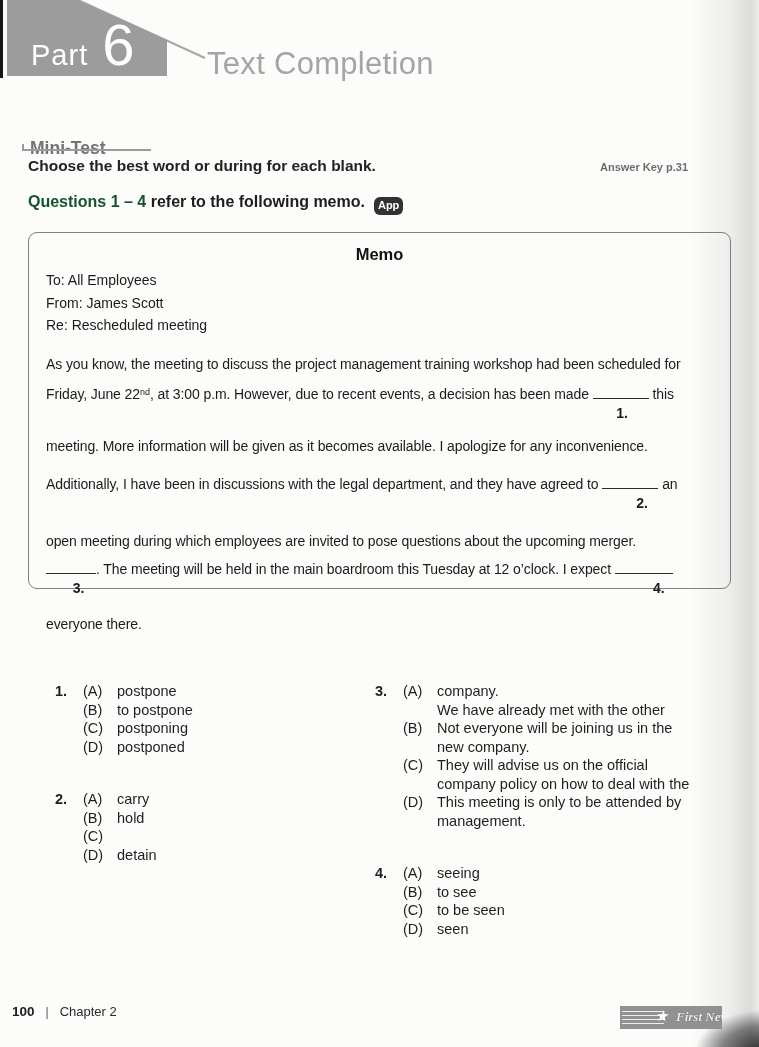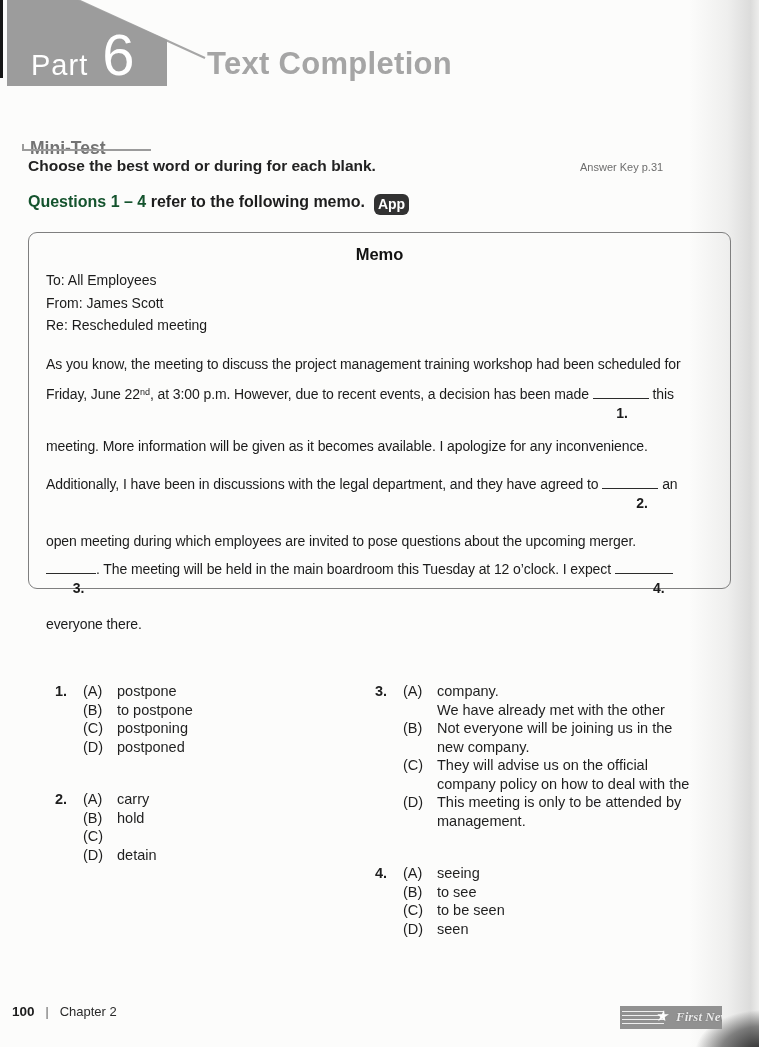--- a/index.html
+++ b/index.html
@@ -18,48 +18,48 @@
     pointer-events:none;
   }
   .scan-corner {
     position:absolute; right:0; bottom:0; width:90px; height:62px;
     background:radial-gradient(ellipse 95px 60px at 105% 110%, rgba(15,15,15,0.9) 0%, rgba(40,40,40,0.55) 45%, rgba(0,0,0,0) 72%);
     pointer-events:none;
   }
 
   
   .part-box {
-    position:absolute; left:7px; top:0; width:160px; height:86px;
+    position:absolute; left:7px; top:0; width:160px; height:76px;
     background:#9c9c9c;
     clip-path:polygon(0 0, 71px 0, 100% 40px, 100% 100%, 0 100%);
   }
   .part-box-inner { position:absolute; left:24px; bottom:2px; display:flex; align-items:baseline; gap:14px; color:#ffffff; }
   .part-label { font-size:29px; font-weight:500; letter-spacing:1px; }
   .part-number { font-size:58px; font-weight:200; line-height:1; }
   .header-svg { position:absolute; left:0; top:0; }
   .page-title {
     position:absolute; left:207px; top:46px;
-    font-size:31px; font-weight:bold; color:#a5a5a5; letter-spacing:0.3px;
+    font-size:31px; font-weight:normal; color:#a5a5a5; letter-spacing:0.3px;
   }
 
   
   .minitest-label { position:absolute; left:30px; top:138px; font-size:17.5px; font-weight:bold; color:#737373; }
   .minitest-underline {
     position:absolute; left:22px; top:144px; width:129px; height:7px;
     border-bottom:2.5px solid #9b9b9b; border-left:2px solid #9b9b9b;
   }
   .instruction { position:absolute; left:28px; top:157px; font-size:15.5px; font-weight:bold; color:#222; }
-  .answer-key { position:absolute; left:580px; top:161px; font-size:11px; font-weight:normal; color:#6d6d6d; }
+  .answer-key { position:absolute; left:600px; top:161px; font-size:11px; font-weight:bold; color:#6d6d6d; }
 
   .questions-ref { position:absolute; left:28px; top:193px; font-size:16px; font-weight:bold; }
   .qref-prefix { color:#14532d; }
   .qref-rest { color:#1d1d1d; }
   .app-badge {
     display:inline-block; margin-left:9px; padding:3px 4px 4px 4px; vertical-align:-2px;
-    background:#323232; color:#fff; border-radius:6px; font-size:14px; font-weight:bold; line-height:1;
+    background:#323232; color:#fff; border-radius:6px; font-size:11px; font-weight:bold; line-height:1;
   }
 
   
   .memo-box {
     position:absolute; left:28px; top:232px; width:703px; height:357px;
     border:1.5px solid #7f7f7f; border-radius:9px;
   }
   .memo-title { margin-top:12px; text-align:center; font-size:16.5px; font-weight:bold; color:#121212; }
   .memo-content { margin:5px 17px 0 17px; font-size:14px; color:#1b1b1b; position:relative; }
   .m-head { line-height:22.5px; white-space:nowrap; }

